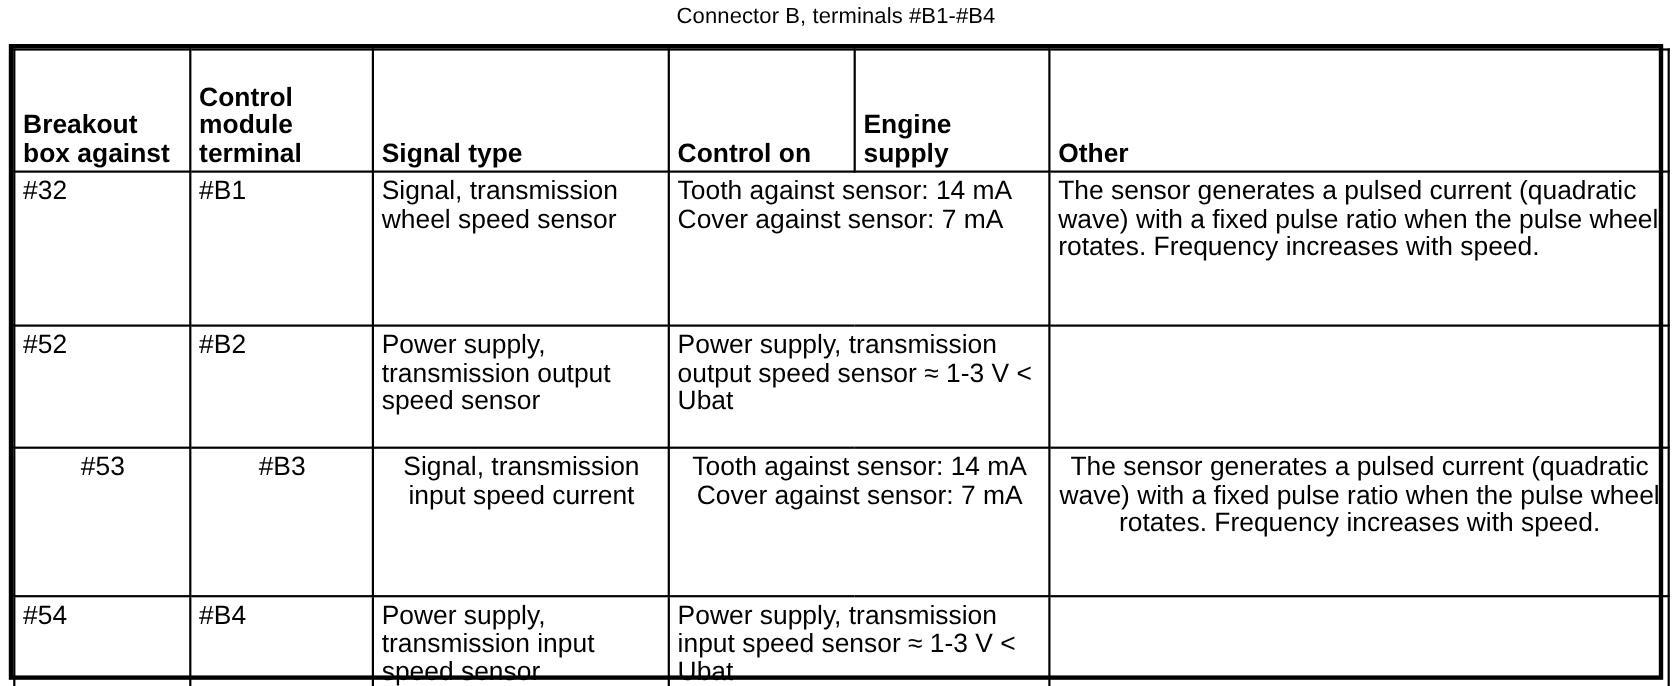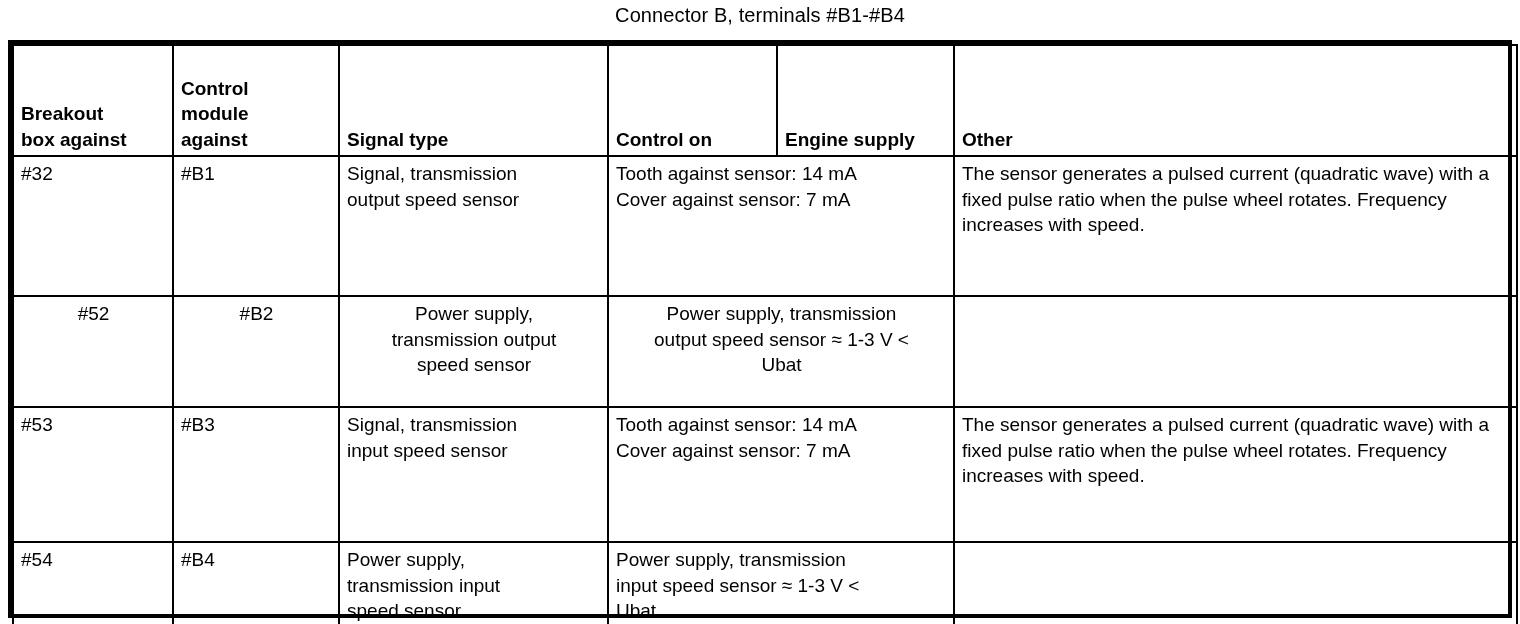--- a/index.html
+++ b/index.html
@@ -42,36 +42,36 @@
   table.grid {
     border-collapse: collapse;
     table-layout: fixed;
     width: 100%;
     height: 100%;
   }
   table.grid td {
     border: 2px solid #000000;
     vertical-align: top;
     padding: 4px 6px 4px 7px;
-    font-size: 19px;
+    font-size: 24px;
     line-height: 25.5px;
     font-weight: 400;
     overflow: hidden;
   }
   table.grid td.hdr {
     vertical-align: bottom;
     font-weight: bold;
     padding-bottom: 3px;
   }
   table.grid tr.header-row td {
     height: 102px;
   }
   table.grid tr.r1 td { height: 130px; }
-  table.grid tr.r2 td { height: 101px; text-align: center; }
-  table.grid tr.r3 td { height: 125px; }
+  table.grid tr.r2 td { height: 101px; }
+  table.grid tr.r3 td { height: 125px; text-align: center; }
   table.grid tr.r4 td { height: 106px; }
   .c1 { width: 160px; }
   .c2 { width: 166px; }
   .c3 { width: 269px; }
   .c4 { width: 169px; }
   .c5 { width: 177px; }
   .c6 { width: 563px; }
   .nowrap-line { display: block; white-space: nowrap; }
 </style>
 </head>
@@ -94,34 +94,34 @@
       <tbody>
 
         <tr class="header-row">
           <td class="hdr">
             <span class="nowrap-line">Breakout</span>
             <span class="nowrap-line">box against</span>
           </td>
           <td class="hdr">
             <span class="nowrap-line">Control</span>
             <span class="nowrap-line">module</span>
-            <span class="nowrap-line">against</span>
+            <span class="nowrap-line">terminal</span>
           </td>
           <td class="hdr">Signal type</td>
           <td class="hdr">Control on</td>
           <td class="hdr">Engine supply</td>
           <td class="hdr">Other</td>
         </tr>
 
         <tr class="r1">
           <td>#32</td>
           <td>#B1</td>
           <td>
             <span class="nowrap-line">Signal, transmission</span>
-            <span class="nowrap-line">output speed sensor</span>
+            <span class="nowrap-line">wheel speed sensor</span>
           </td>
           <td colspan="2">
             <span class="nowrap-line">Tooth against sensor: 14 mA</span>
             <span class="nowrap-line">Cover against sensor: 7 mA</span>
           </td>
           <td>The sensor generates a pulsed current (quadratic wave) with a fixed pulse ratio when the pulse wheel rotates. Frequency increases with speed.</td>
         </tr>
 
         <tr class="r2">
           <td>#52</td>
@@ -137,21 +137,21 @@
             <span class="nowrap-line">Ubat</span>
           </td>
           <td></td>
         </tr>
 
         <tr class="r3">
           <td>#53</td>
           <td>#B3</td>
           <td>
             <span class="nowrap-line">Signal, transmission</span>
-            <span class="nowrap-line">input speed sensor</span>
+            <span class="nowrap-line">input speed current</span>
           </td>
           <td colspan="2">
             <span class="nowrap-line">Tooth against sensor: 14 mA</span>
             <span class="nowrap-line">Cover against sensor: 7 mA</span>
           </td>
           <td>The sensor generates a pulsed current (quadratic wave) with a fixed pulse ratio when the pulse wheel rotates. Frequency increases with speed.</td>
         </tr>
 
         <tr class="r4">
           <td>#54</td>

